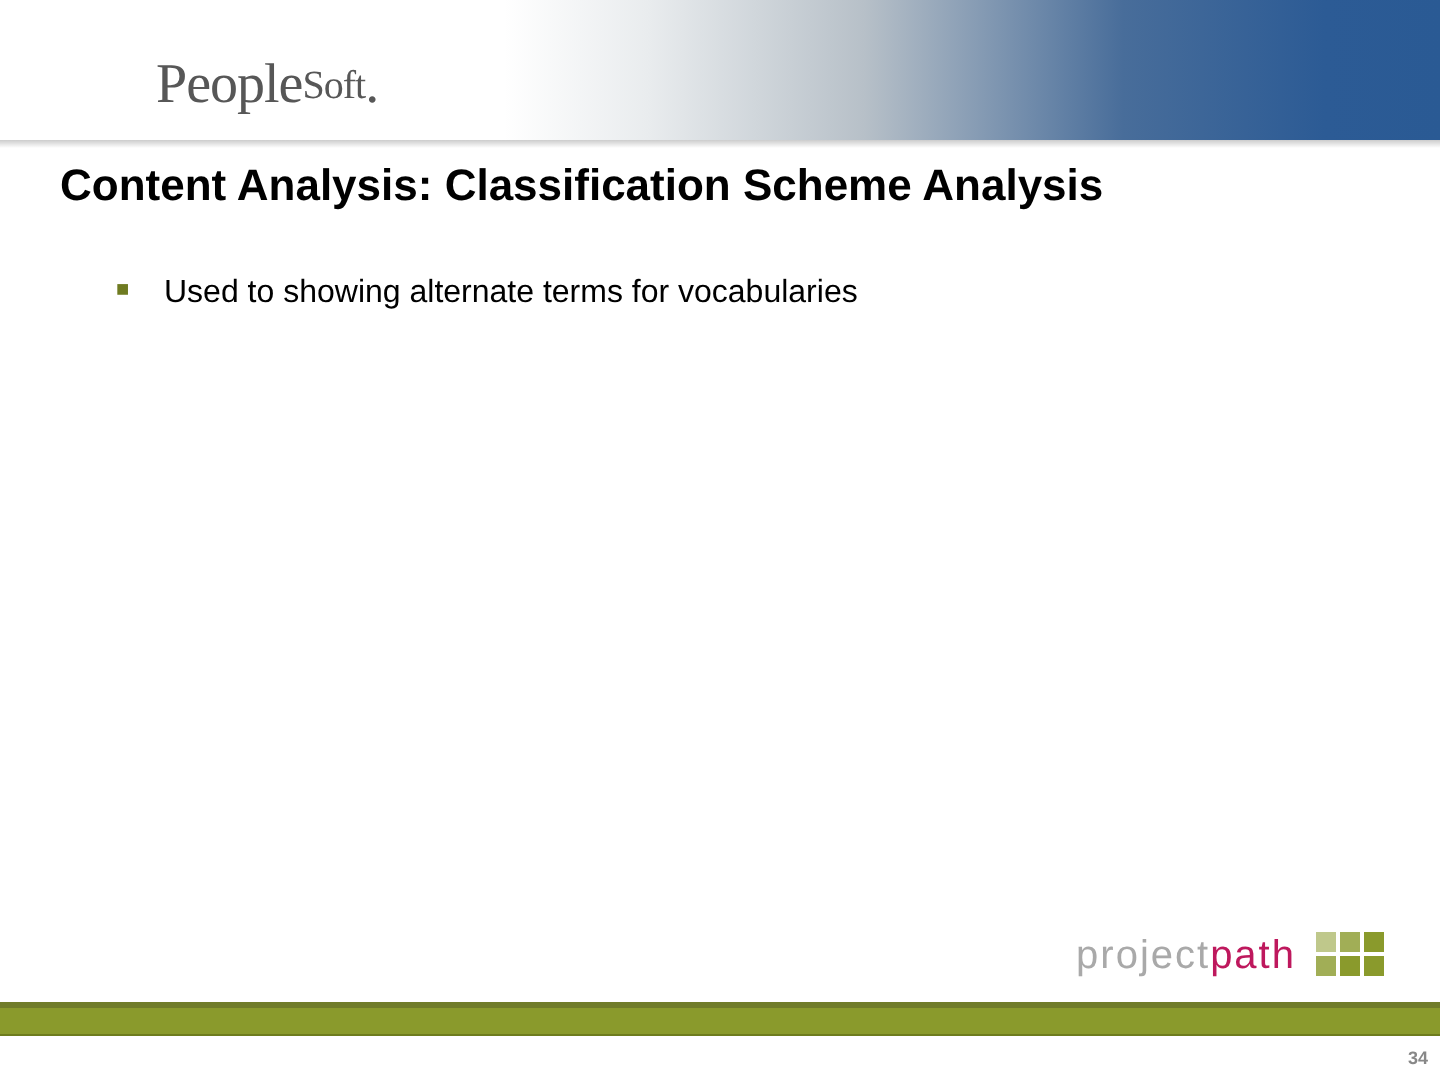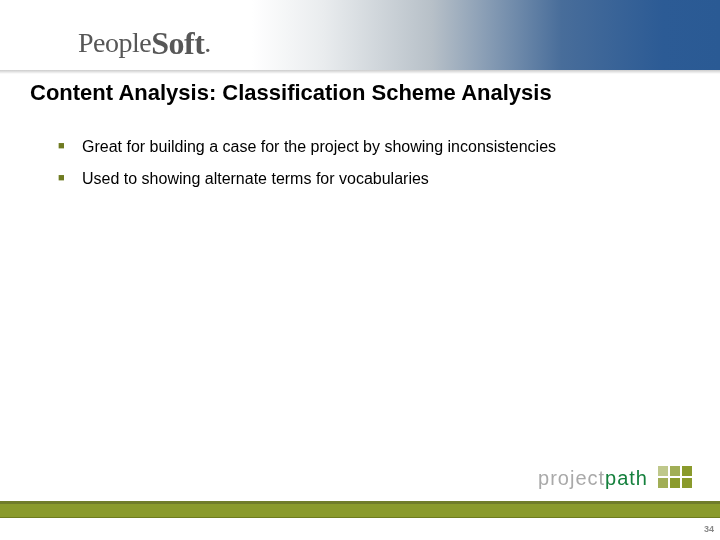--- a/index.html
+++ b/index.html
@@ -19,21 +19,21 @@
   .thin-shadow {
     position: absolute; top: 70px; left: 0; width: 720px; height: 4px;
     background: linear-gradient(to bottom, rgba(0,0,0,0.2), rgba(0,0,0,0));
   }
   .logo {
     position: absolute; left: 78px; top: 28px; height: 30px; display: flex; align-items: center;
     font-family: "Times New Roman", Times, serif; color: #575757;
     letter-spacing: -0.5px;
   }
   .logo .p1 { font-size: 28px; font-weight: 400; }
-  .logo .p2 { font-size: 32px; font-weight: 700; }
+  .logo .p2 { font-size: 20px; font-weight: 400; }
   .logo .dot { font-size: 28px; }
   .title {
     position: absolute; left: 30px; top: 80px; width: 670px;
     font-weight: 700; font-size: 22px; color: #000;
     letter-spacing: 0px;
   }
   .bullets {
     position: absolute; left: 58px; top: 136px; width: 610px;
   }
   .bullets li {
@@ -45,21 +45,21 @@
     font-size: 11px; color: #6f7b21;
   }
   .footer-logo {
     position: absolute; right: 28px; bottom: 50px;
     display: flex; align-items: flex-end; gap: 6px;
   }
   .footer-logo .text {
     font-family: Verdana, sans-serif; font-size: 20px; letter-spacing: 1px;
     color: #a9a9a9; font-weight: 400;
   }
-  .footer-logo .text .accent { color: #15803d; margin-top: 20px; }
+  .footer-logo .text .accent { color: #be185d; margin-top: 20px; }
   .footer-logo .blocks {
     display: grid; grid-template-columns: repeat(3, 10px); grid-template-rows: repeat(2, 10px);
     gap: 2px; margin-left: 4px; margin-bottom: 2px;
   }
   .footer-logo .blocks span { width: 10px; height: 10px; background: #8a9a2c; display: block; }
   .footer-logo .blocks span.lt { opacity: 0.55; }
   .footer-logo .blocks span.md { opacity: 0.8; }
   .footer-bar {
     position: absolute; left: 0; bottom: 22px; width: 720px; height: 14px;
     background: #8a9a2c;
@@ -85,21 +85,20 @@
     <div class="logo">
       <span class="p1">People</span>
         <span class="p2">Soft</span>
         <span class="dot">.</span>
     </div>
   </div>
 
   <div class="title">Content Analysis: Classification Scheme Analysis</div>
 
   <ul class="bullets">
-    <li>Great for building a case for the project by showing inconsistencies</li>
     <li>Used to showing alternate terms for vocabularies</li>
   </ul>
 
   <div class="footer-logo">
     <div class="text">
       <span>project</span><span class="accent">path</span>
     </div>
     <div class="blocks">
       <span class="lt"></span>
       <span class="md"></span>

